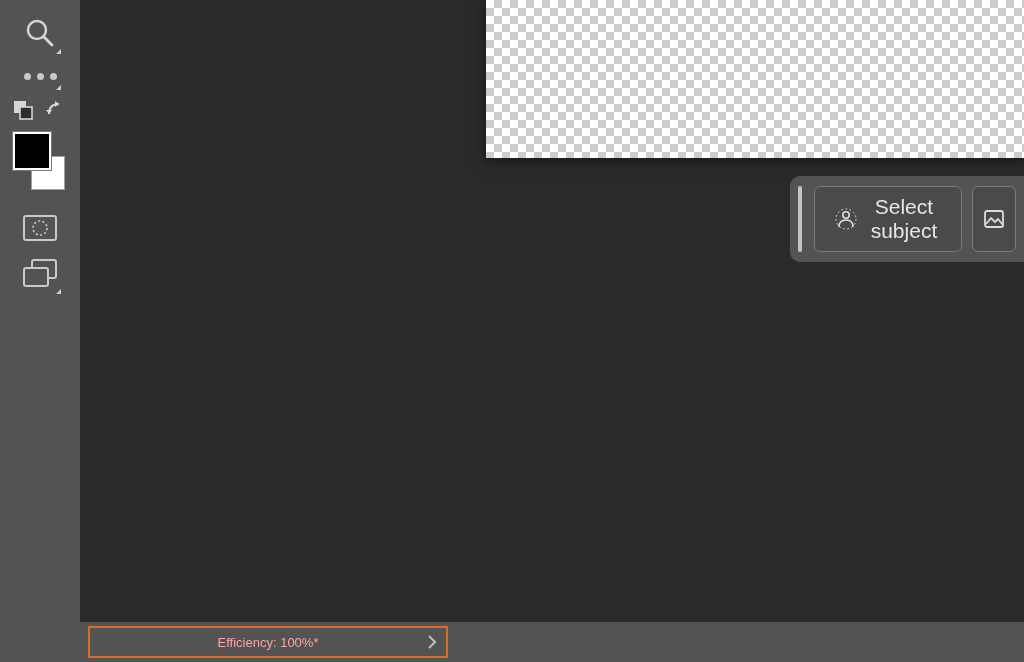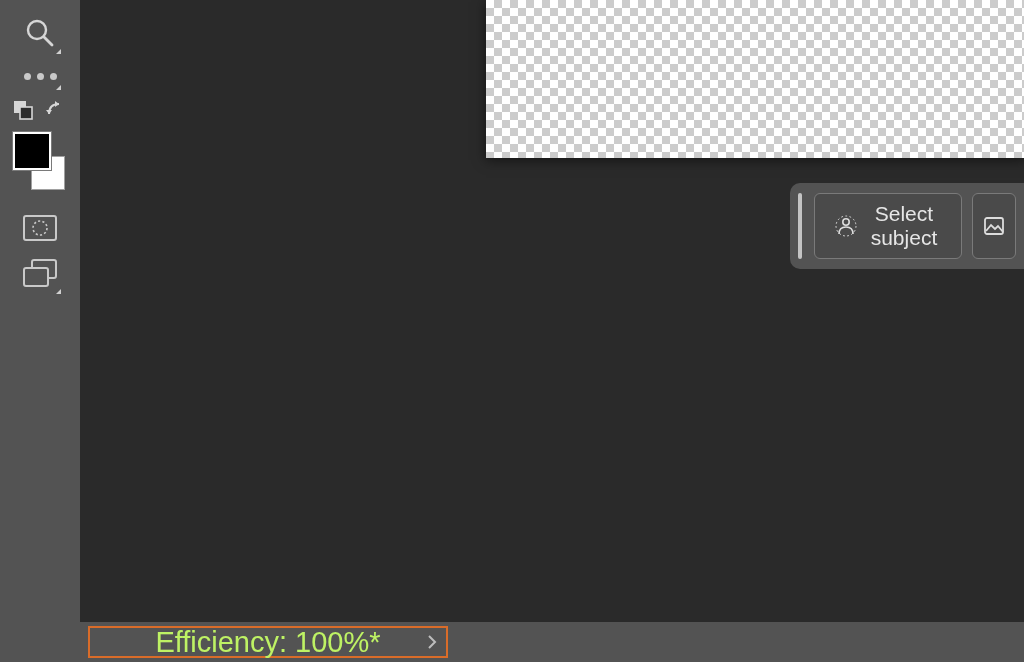--- a/index.html
+++ b/index.html
@@ -124,21 +124,21 @@
         linear-gradient(45deg, transparent 75%, #cccccc 75%),
         linear-gradient(-45deg, transparent 75%, #cccccc 75%);
       background-size: 16px 16px;
       background-position: 0 0, 0 8px, 8px -8px, -8px 0px;
       box-shadow: 0 2px 12px rgba(0,0,0,0.55);
     }
 
     
     .context-bar {
       position: absolute;
-      top: 183px;
+      top: 176px;
       left: 710px;
       display: flex;
       gap: 10px;
       align-items: stretch;
       background: #535353;
       padding: 10px 8px;
       border-radius: 10px 0 0 10px;
     }
     .context-handle {
       width: 6px;
@@ -184,22 +184,22 @@
       padding-left: 10px;
     }
     .efficiency-field {
       position: relative;
       width: 360px;
       height: 32px;
       margin-left: 8px;
       display: flex;
       align-items: center;
       justify-content: center;
-      font-size: 29px;
-      color: #bef264;
+      font-size: 13px;
+      color: #fca5a5;
       border: 2px solid #d96c29;
     }
     .efficiency-field .chev {
       position: absolute;
       right: 8px;
       top: 50%;
       transform: translateY(-50%);
     }
 
     svg { display: block; }

